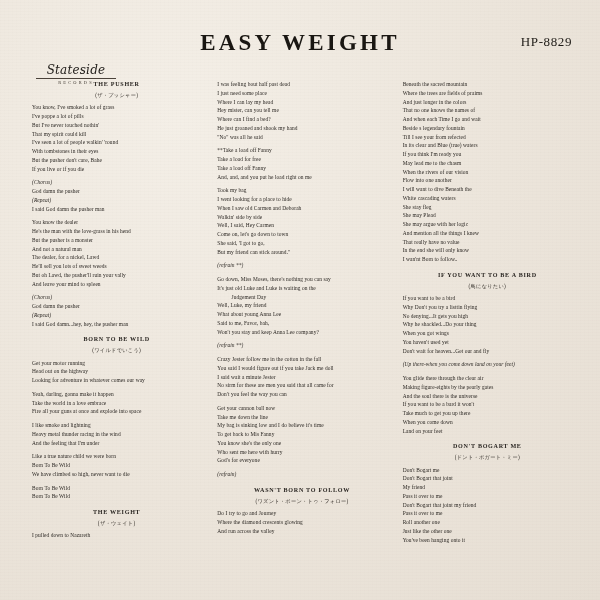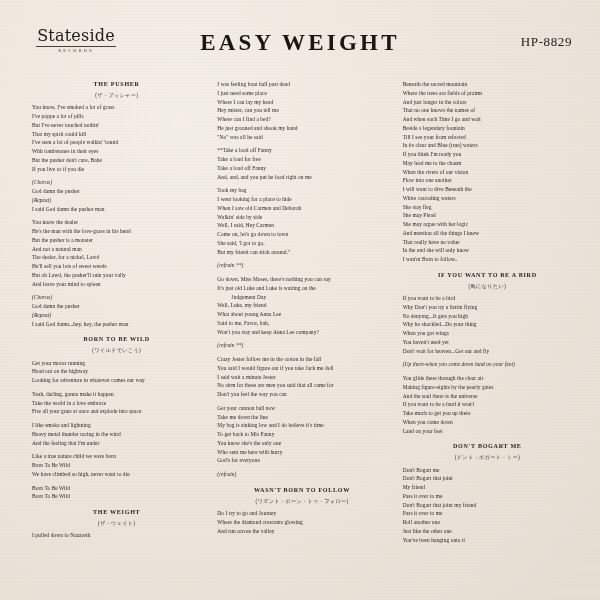--- a/index.html
+++ b/index.html
@@ -41,24 +41,26 @@
   .logo {
     position: absolute;
     left: 8px;
     top: 4px;
     width: 92px;
     text-align: center;
     line-height: 1;
   }
   .logo .script {
     font-family: "DejaVu Serif", serif;
-    font-size: 16px;
+    font-style: italic;
+    font-size: 12px;
     letter-spacing: .2px;
     color: #1e1b18;
     display: block;
+    margin-top: 36px;
   }
   .logo .rule {
     display: block;
     height: 1px;
     background: #4a423a;
     margin: 2px 6px 2px 6px;
   }
   .logo .sub {
     display: block;
     font-size: 4.4px;

